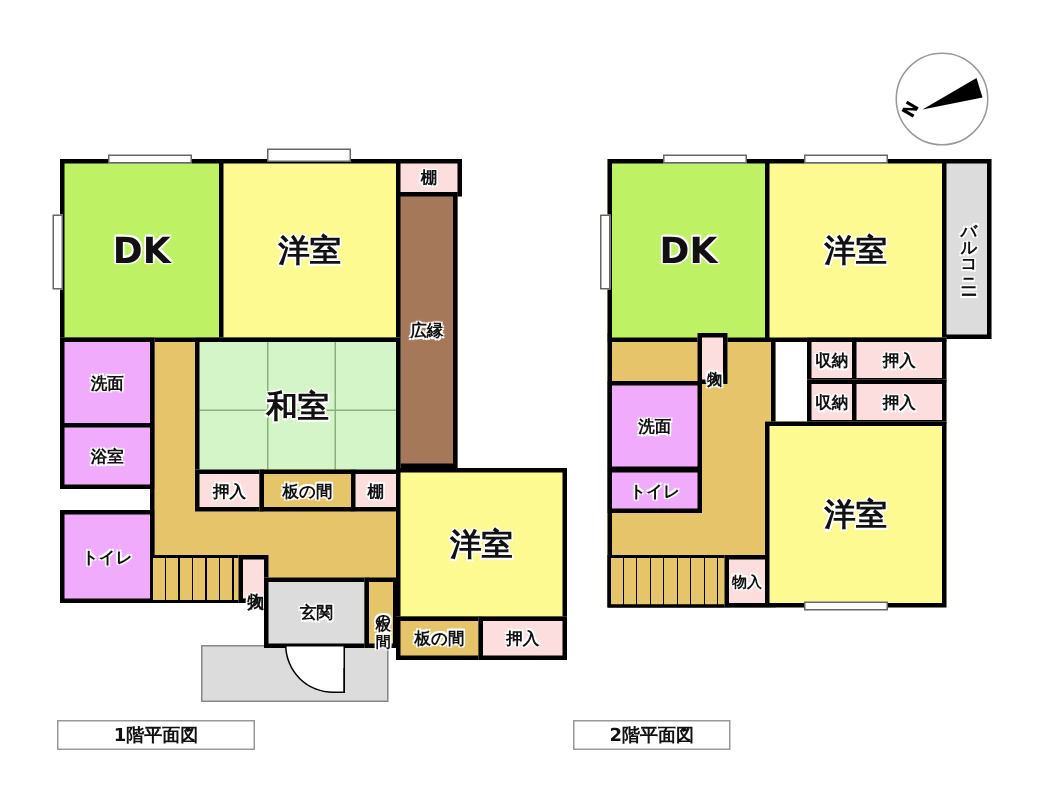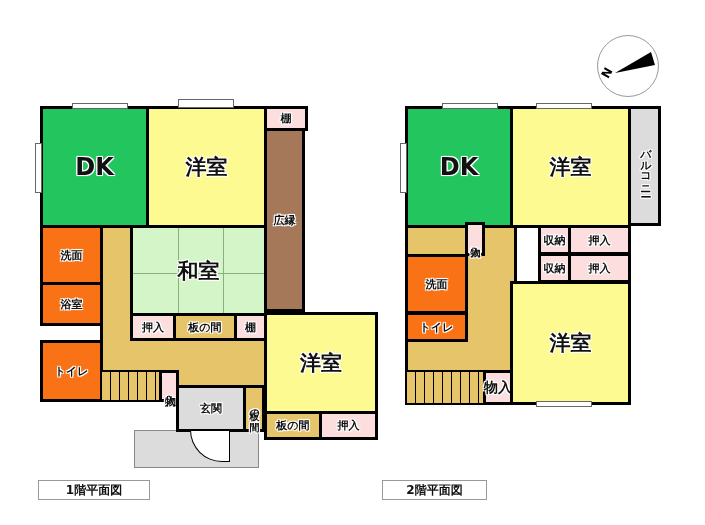--- a/index.html
+++ b/index.html
@@ -3,25 +3,25 @@
 <meta charset="utf-8">
 <style>
   html,body{margin:0;padding:0;background:#ffffff;}
   body{width:705px;height:525px;position:relative;overflow:hidden;font-family:"DejaVu Sans",sans-serif;}
   .room{position:absolute;box-sizing:border-box;border:3px solid #000;display:flex;align-items:center;justify-content:center;}
   .lbl{font-weight:bold;color:#111;text-shadow:0 0 2px #fff,0 0 2px #fff,1px 1px 0 #fff,-1px -1px 0 #fff,1px -1px 0 #fff,-1px 1px 0 #fff;white-space:nowrap;}
   .big{font-size:21px;}
   .dk{font-size:24px;font-family:"DejaVu Sans",sans-serif;}
   .sm{font-size:11px;}
   .vt{writing-mode:vertical-rl;text-orientation:upright;letter-spacing:0;}
-  .dk-c{background:#22c55e;}
+  .dk-c{background:#bef264;}
   .yo{background:#fdfa92;}
   .wa{background:#d4f5c8;}
   .en{background:#a5785a;}
-  .mz{background:#f97316;}
+  .mz{background:#f0abfc;}
   .pk{background:#fcdede;}
   .hw{background:#e6c46a;}
   .gr{background:#dcdcdc;}
   .win{position:absolute;background:#fff;border:1px solid #666;box-sizing:border-box;}
   .floorlabel{position:absolute;height:20px;border:1px solid #999;box-sizing:border-box;display:flex;align-items:center;justify-content:center;font-weight:bold;font-size:12px;color:#111;background:#fff;}
   .stairs{position:absolute;background:repeating-linear-gradient(90deg,#e6c46a 0,#e6c46a 8px,#000 8px,#000 9px);border:2px solid #000;box-sizing:border-box;}
   .door{position:absolute;background:#fff;border:1px solid #000;box-sizing:border-box;}
 </style>
 </head>
 <body>
@@ -143,23 +143,23 @@
 
   <div class="room mz" style="left:405px;top:254px;width:63px;height:60px;">
     <span class="lbl sm">洗面</span>
   </div>
   <div class="room mz" style="left:405px;top:312px;width:63px;height:30px;">
     <span class="lbl sm">トイレ</span>
   </div>
 
   <div class="stairs" style="left:405px;top:370px;width:82px;height:35px;"></div>
   <div class="room pk" style="left:483px;top:370px;width:30px;height:35px;">
-    <span class="lbl sm" style="font-size:14px;">物入</span>
+    <span class="lbl sm" style="font-size:10px;">物入</span>
   </div>
 
   <div class="room yo" style="left:510px;top:281px;width:121px;height:124px;">
     <span class="lbl big">洋室</span>
   </div>
   <div class="win" style="left:536px;top:401px;width:56px;height:6px;"></div>
 </div>
 
-<div class="floorlabel" style="left:38px;top:480px;width:112px;">1階平面図</div>
+<div class="floorlabel" style="left:38px;top:480px;width:132px;">1階平面図</div>
 <div class="floorlabel" style="left:382px;top:480px;width:105px;">2階平面図</div>
 
 </body></html>

